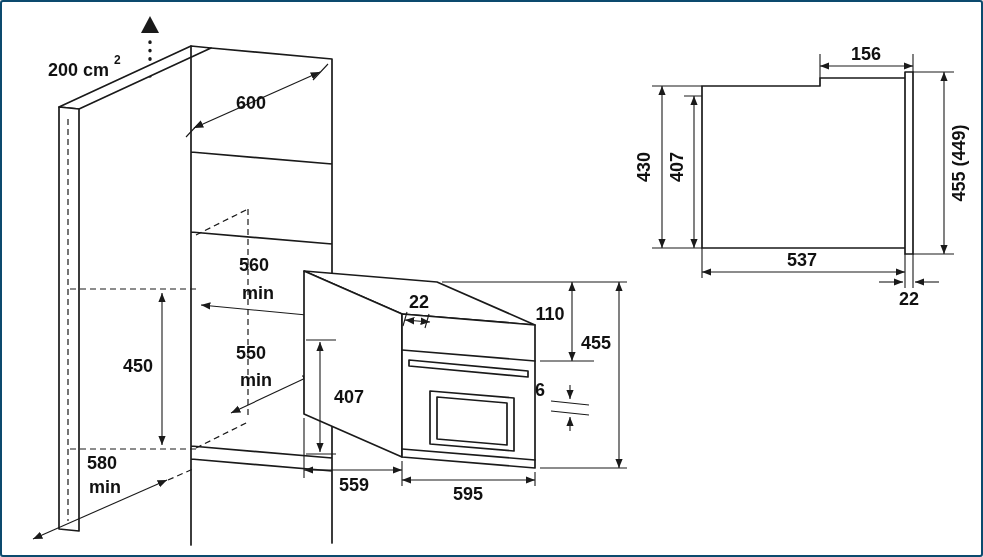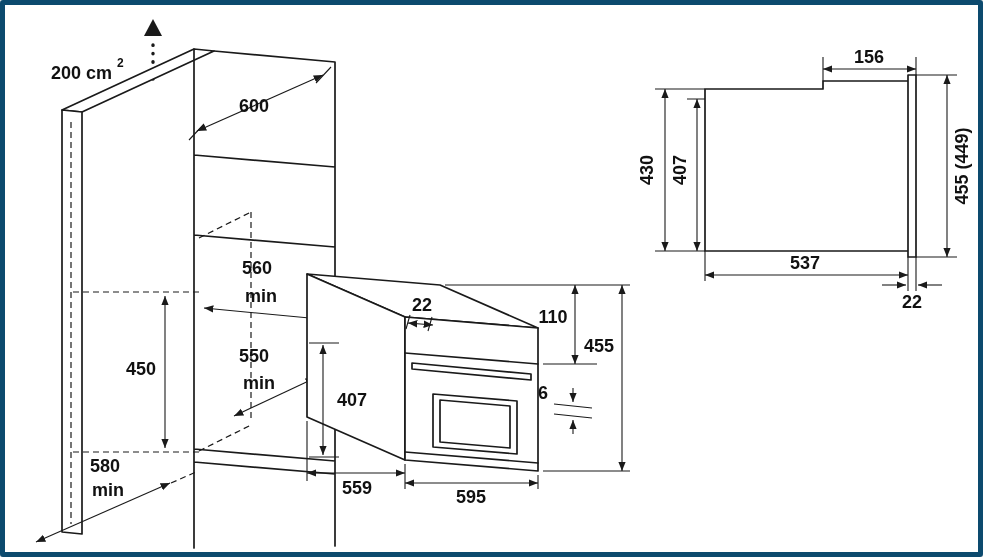--- a/index.html
+++ b/index.html
@@ -1,17 +1,17 @@
 <!DOCTYPE html>
 <html><head>
 <meta charset="utf-8">
 <style>
   html,body{margin:0;padding:0;background:#e8e8e8;font-family:"Liberation Sans",sans-serif;}
   .canvas{position:relative;width:983px;height:557px;background:#fff;overflow:hidden;
-          border:5px solid #0c4a6e;border-radius:3px;box-sizing:border-box;}
+          border:2px solid #0c4a6e;border-radius:3px;box-sizing:border-box;}
   svg{position:absolute;left:0;top:0;}
   .obj{fill:none;stroke:#1a1a1a;stroke-width:1.7;stroke-linejoin:round;stroke-linecap:round;}
   .face{fill:#ffffff;stroke:#1a1a1a;stroke-width:1.7;stroke-linejoin:round;}
   .dash{fill:none;stroke:#1a1a1a;stroke-width:1.2;stroke-dasharray:6 4;stroke-linecap:butt;}
   .dim{fill:none;stroke:#1a1a1a;stroke-width:1.1;stroke-linecap:butt;}
   .dot{fill:none;stroke:#1a1a1a;stroke-width:3.4;stroke-dasharray:0.4 8;stroke-linecap:round;}
   .lbl{font-family:"Liberation Sans",sans-serif;font-size:18px;font-weight:bold;fill:#111;}
   .sup{font-family:"Liberation Sans",sans-serif;font-size:12px;font-weight:bold;fill:#111;}
 </style>
 </head>

